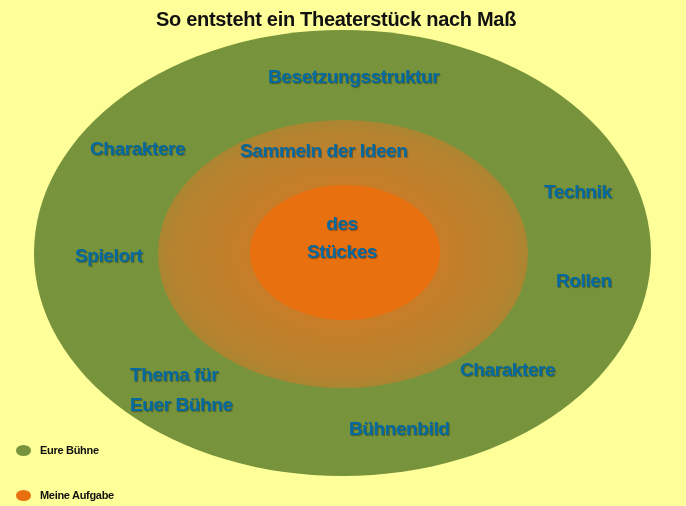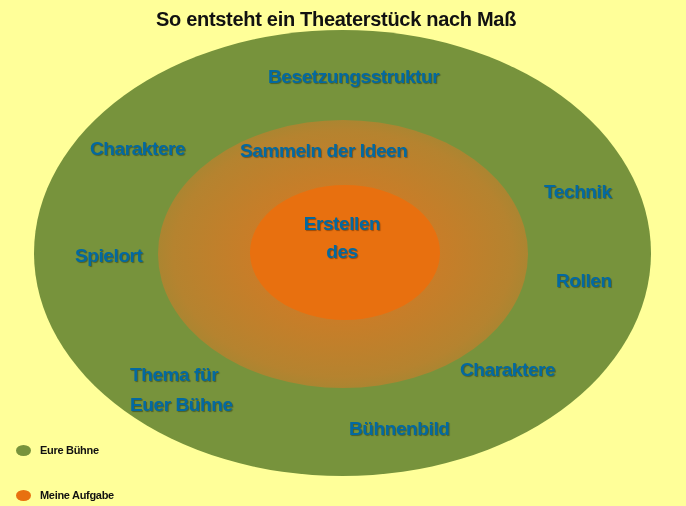--- a/index.html
+++ b/index.html
@@ -52,22 +52,22 @@
 <div class="lbl" style="left:240px; top:136px;">Sammeln der Ideen</div>
 <div class="lbl" style="left:544px; top:177px;">Technik</div>
 <div class="lbl" style="left:75px; top:241px;">Spielort</div>
 <div class="lbl" style="left:556px; top:266px;">Rollen</div>
 <div class="lbl" style="left:460px; top:355px;">Charaktere</div>
 <div class="lbl" style="left:130px; top:360px;">Thema für</div>
 <div class="lbl" style="left:130px; top:390px;">Euer Bühne</div>
 <div class="lbl" style="left:326px; top:414px;margin-left:23px;">Bühnenbild</div>
 
 <div class="lbl center-lbl" style="left:282px; top:210px; width:120px;">
-  <div>Erstellen</div>
   <div>des</div>
+  <div>Stückes</div>
 </div>
 
 <div class="legend" style="top:444px;">
   <span class="dot" style="background:#77933C;"></span>
   <span class="txt">Eure Bühne</span>
 </div>
 <div class="legend" style="top:489px;">
   <span class="dot" style="background:#E8700F;"></span>
   <span class="txt">Meine Aufgabe</span>
 </div>

